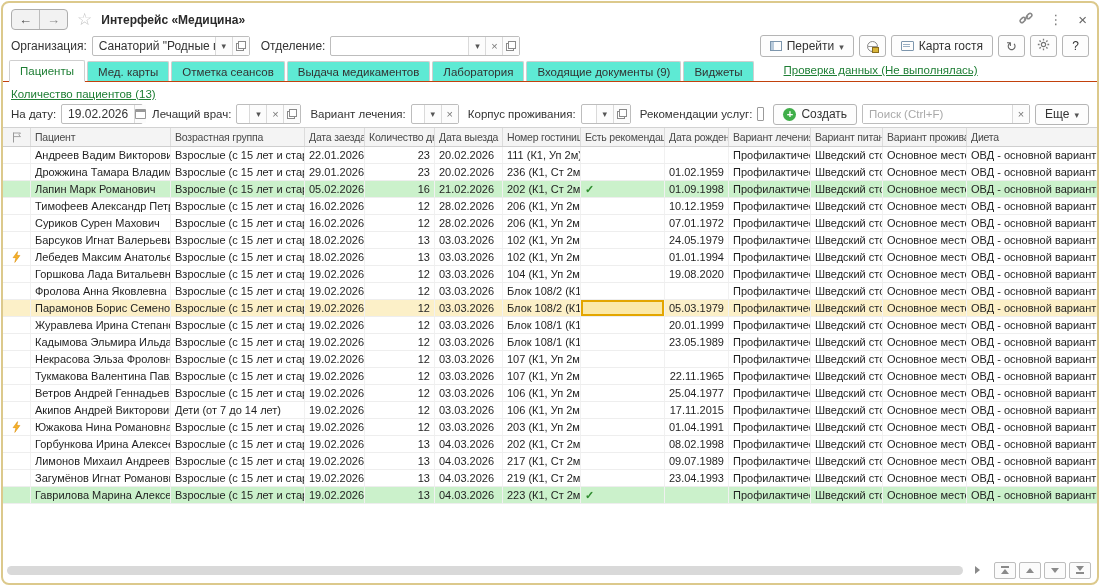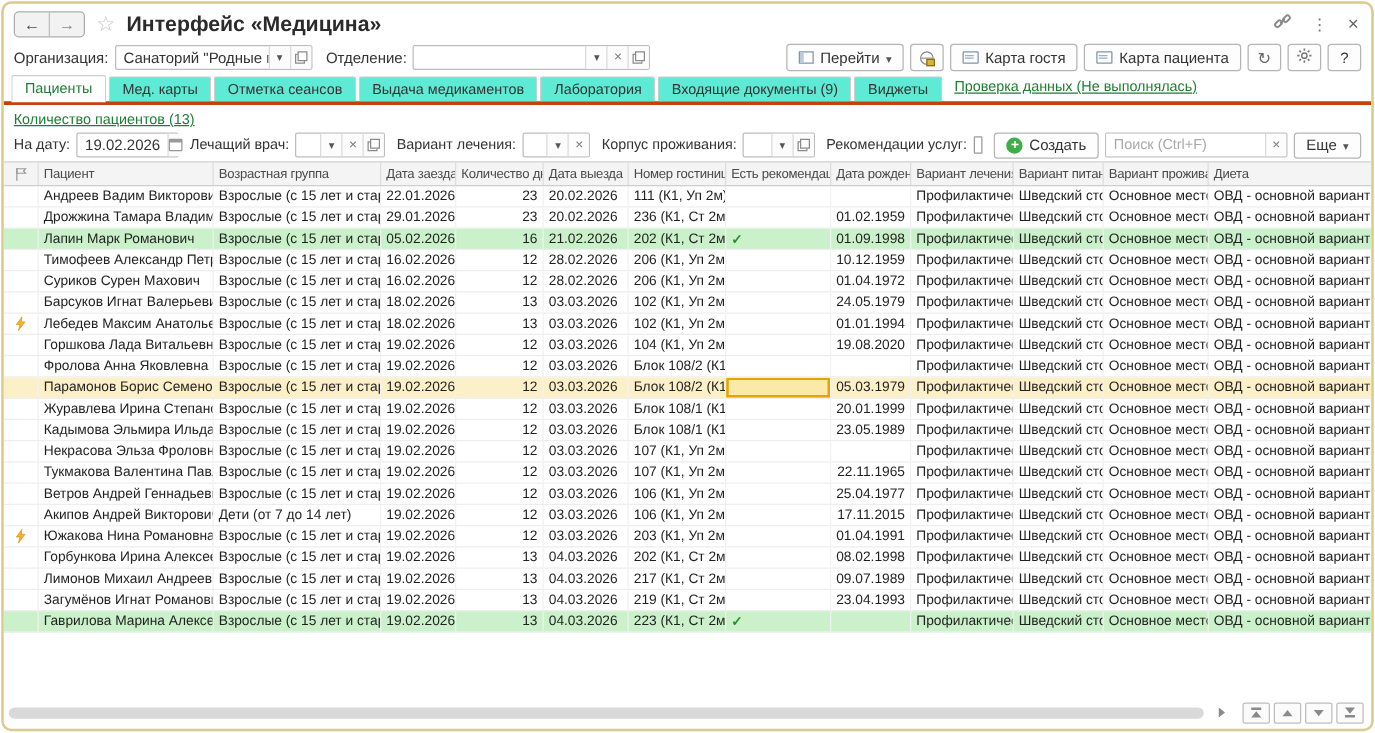--- a/index.html
+++ b/index.html
@@ -5,21 +5,21 @@
   html,body{margin:0;padding:0;background:#fff;}
   body{width:1100px;height:586px;position:relative;font-family:"Liberation Sans",sans-serif;-webkit-font-smoothing:antialiased;}
   .window{position:absolute;inset:1px;border:2px solid #dcc98c;border-radius:8px;background:#fff;overflow:hidden;display:flex;flex-direction:column;}
 
   
   .titlebar{height:27px;display:flex;align-items:center;padding:3px 10px 0 8px;gap:9px;flex:none;}
   .navgroup{display:flex;border:1px solid #adadad;border-radius:4px;overflow:hidden;background:#f2f2f2;}
   .navbtn{width:27px;height:19px;display:flex;align-items:center;justify-content:center;color:#4a4a4a;font-size:13px;cursor:pointer;}
   .navbtn+.navbtn{border-left:1px solid #bdbdbd;color:#8a8a8a;}
   .star{color:#c3c3c3;font-size:17px;line-height:1;}
-  .title{font-size:17px;font-weight:bold;color:#2b2b2b;white-space:nowrap;}
+  .title{font-size:12px;font-weight:bold;color:#2b2b2b;white-space:nowrap;}
   .tb-right{margin-left:auto;display:flex;gap:16px;align-items:center;color:#777;}
   .tb-ic{font-size:13px;color:#777;cursor:pointer;line-height:1;}
   .close-ic{font-size:15px;color:#666;}
 
   
   .toolbar{height:26px;display:flex;align-items:center;padding:0 8px;gap:5px;font-size:12px;color:#333;flex:none;}
   .lbl{white-space:nowrap;}
   .combo{display:flex;align-items:stretch;height:20px;border:1px solid #bdbdbd;background:#fff;border-radius:2px;box-sizing:border-box;}
   .combo .val{padding:2px 6px 0;font-size:12px;color:#333;white-space:nowrap;overflow:hidden;}
   .cbtn{width:16px;display:flex;align-items:center;justify-content:center;color:#666;border-left:1px solid #dadada;cursor:pointer;background:#fcfcfc;}
@@ -36,38 +36,38 @@
   .ic-doc{width:9px;height:11px;border:1px solid #7d96ad;position:relative;display:inline-block;background:#fff;box-sizing:border-box;}
   .ic-doc::after{content:"";position:absolute;left:1px;top:2px;width:4px;height:1px;background:#9ab0c4;box-shadow:0 2px 0 #9ab0c4,0 4px 0 #9ab0c4;}
   .ic-card{width:13px;height:10px;border:1px solid #7d96ad;border-radius:1px;position:relative;display:inline-block;box-sizing:border-box;}
   .ic-card::before{content:"";position:absolute;left:1px;top:2px;right:3px;height:1px;background:#9ab0c4;box-shadow:0 2px 0 #9ab0c4;}
   .ic-globe{width:11px;height:11px;border:1px solid #888;border-radius:50%;position:relative;display:inline-block;box-sizing:border-box;}
   .ic-globe::before{content:"";position:absolute;left:0;right:0;top:4px;height:1px;background:#999;}
   .ic-globe::after{content:"";position:absolute;right:-2px;bottom:-2px;width:5px;height:4px;background:#d8b53a;border:1px solid #8a6d1d;}
   .refresh-g{font-size:13px;color:#666;}
 
   
-  .tabrow{display:flex;padding:0 0 0 6px;border-bottom:3px solid #c2410c;height:22px;flex:none;}
+  .tabrow{display:flex;padding:0 0 0 6px;border-bottom:1px solid #c2410c;height:22px;flex:none;}
   .tab{height:19px;padding:0 10px;border:1px solid #cfcfcf;border-bottom:none;border-radius:2px 2px 0 0;display:flex;align-items:center;font-size:11.5px;color:#333;background:#5eead4;margin-right:2px;cursor:pointer;white-space:nowrap;}
   .tab.active{color:#1e7e34;position:relative;margin-bottom:-1px;height:20px;background:#fff;border-bottom:1px solid #fff;}
   .greenlink{color:#1e7e34;text-decoration:underline;font-size:11.5px;cursor:pointer;white-space:nowrap;}
-  .checklink{margin-left:8px;align-self:center;}
+  .checklink{margin-left:28px;align-self:center;}
 
   
   .countrow{height:17px;padding:2px 8px 0;flex:none;}
 
   
   .filterrow{height:26px;display:flex;align-items:center;padding:0 8px;gap:5px;font-size:11.5px;color:#333;flex:none;}
   .date-box{display:flex;height:20px;border:1px solid #bdbdbd;border-radius:2px;box-sizing:border-box;}
   .date-box .val{padding:2px 6px 0;font-size:12px;}
   .ic-cal{width:11px;height:10px;border:1px solid #999;border-top-width:3px;border-radius:1px;background:#fff;display:inline-block;box-sizing:border-box;}
   .checkbox{width:12px;height:12px;border:1px solid #9a9a9a;background:#fff;display:inline-block;border-radius:1px;cursor:pointer;}
   .ic-plus{width:13px;height:13px;border-radius:50%;background:#3fae49;color:#fff;display:inline-block;text-align:center;line-height:13px;font-size:11px;font-weight:bold;}
   .ic-plus::before{content:"+";}
-  .search-wrap{margin-left:auto;display:flex;align-items:stretch;height:20px;border:1px solid #bdbdbd;border-radius:2px;width:146px;box-sizing:border-box;justify-content:flex-end;}
+  .search-wrap{margin-left:auto;display:flex;align-items:stretch;height:20px;border:1px solid #bdbdbd;border-radius:2px;width:168px;box-sizing:border-box;justify-content:flex-end;}
   .search-wrap input{border:none;outline:none;flex:1;font-size:11.5px;padding:0 6px;font-family:"Liberation Sans",sans-serif;color:#333;min-width:0;}
   .search-wrap input::placeholder{color:#a9a9a9;}
 
   
   .thead{display:flex;background:#f4f4f4;border-top:1px solid #d2d2d2;border-bottom:1px solid #cfcfcf;height:18px;flex:none;font-size:10.5px;color:#4a4a4a;letter-spacing:-0.2px;}
   .th{display:flex;align-items:center;padding:0 4px;white-space:nowrap;overflow:hidden;border-right:1px solid #dcdcdc;box-sizing:border-box;cursor:pointer;flex:none;text-align:center;}
   .sort{margin-left:3px;color:#555;}
   .tbody{flex:none;}
   .tr{display:flex;height:16px;border-bottom:1px solid #eeeeee;font-size:11px;color:#1f1f1f;cursor:pointer;}
   .td{display:flex;align-items:center;padding:0 4px;white-space:nowrap;overflow:hidden;text-overflow:ellipsis;border-right:1px solid #f1f1f1;box-sizing:border-box;flex:none;}
@@ -157,24 +157,20 @@
       <span>Перейти</span>
       <span class="caret"></span>
     </div>
     <div class="btn btn-sq">
         <span class="ic-globe"></span>
       </div>
     <div class="btn">
       <span class="ic-card"></span>
       <span>Карта гостя</span>
     </div>
-    <div class="btn">
-      <span class="ic-card"></span>
-      <span>Карта пациента</span>
-    </div>
     <div class="btn btn-sq">
         <span class="refresh-g">↻</span>
       </div>
     <div class="btn btn-sq">
         <span><svg width="13" height="13" viewBox="0 0 16 16">
             <circle cx="8" cy="8" r="2.6" fill="none" stroke="#777" stroke-width="1.4"></circle>
             <g stroke="#777" stroke-width="1.6">
               <path d="M8 1v2.2M8 12.8V15M1 8h2.2M12.8 8H15M3.05 3.05l1.56 1.56M11.39 11.39l1.56 1.56M12.95 3.05l-1.56 1.56M4.61 11.39l-1.56 1.56"></path>
             </g>
           </svg></span>
@@ -333,21 +329,21 @@
       </div>
       <div class="tr">
         <div class="td c0"></div>
         <div class="td c1">Суриков Сурен Махович</div>
         <div class="td c2">Взрослые (с 15 лет и старше)</div>
         <div class="td c3">16.02.2026</div>
         <div class="td c4">12</div>
         <div class="td c5">28.02.2026</div>
         <div class="td c6">206 (К1, Уп 2м)</div>
         <div class="td c7"></div>
-        <div class="td c8">01.04.1972</div>
+        <div class="td c8">07.01.1972</div>
         <div class="td c9">Профилактический</div>
         <div class="td c10">Шведский стол</div>
         <div class="td c11">Основное место</div>
         <div class="td c12">ОВД - основной вариант ...</div>
       </div>
       <div class="tr">
         <div class="td c0"></div>
         <div class="td c1">Барсуков Игнат Валерьевич</div>
         <div class="td c2">Взрослые (с 15 лет и старше)</div>
         <div class="td c3">18.02.2026</div>

